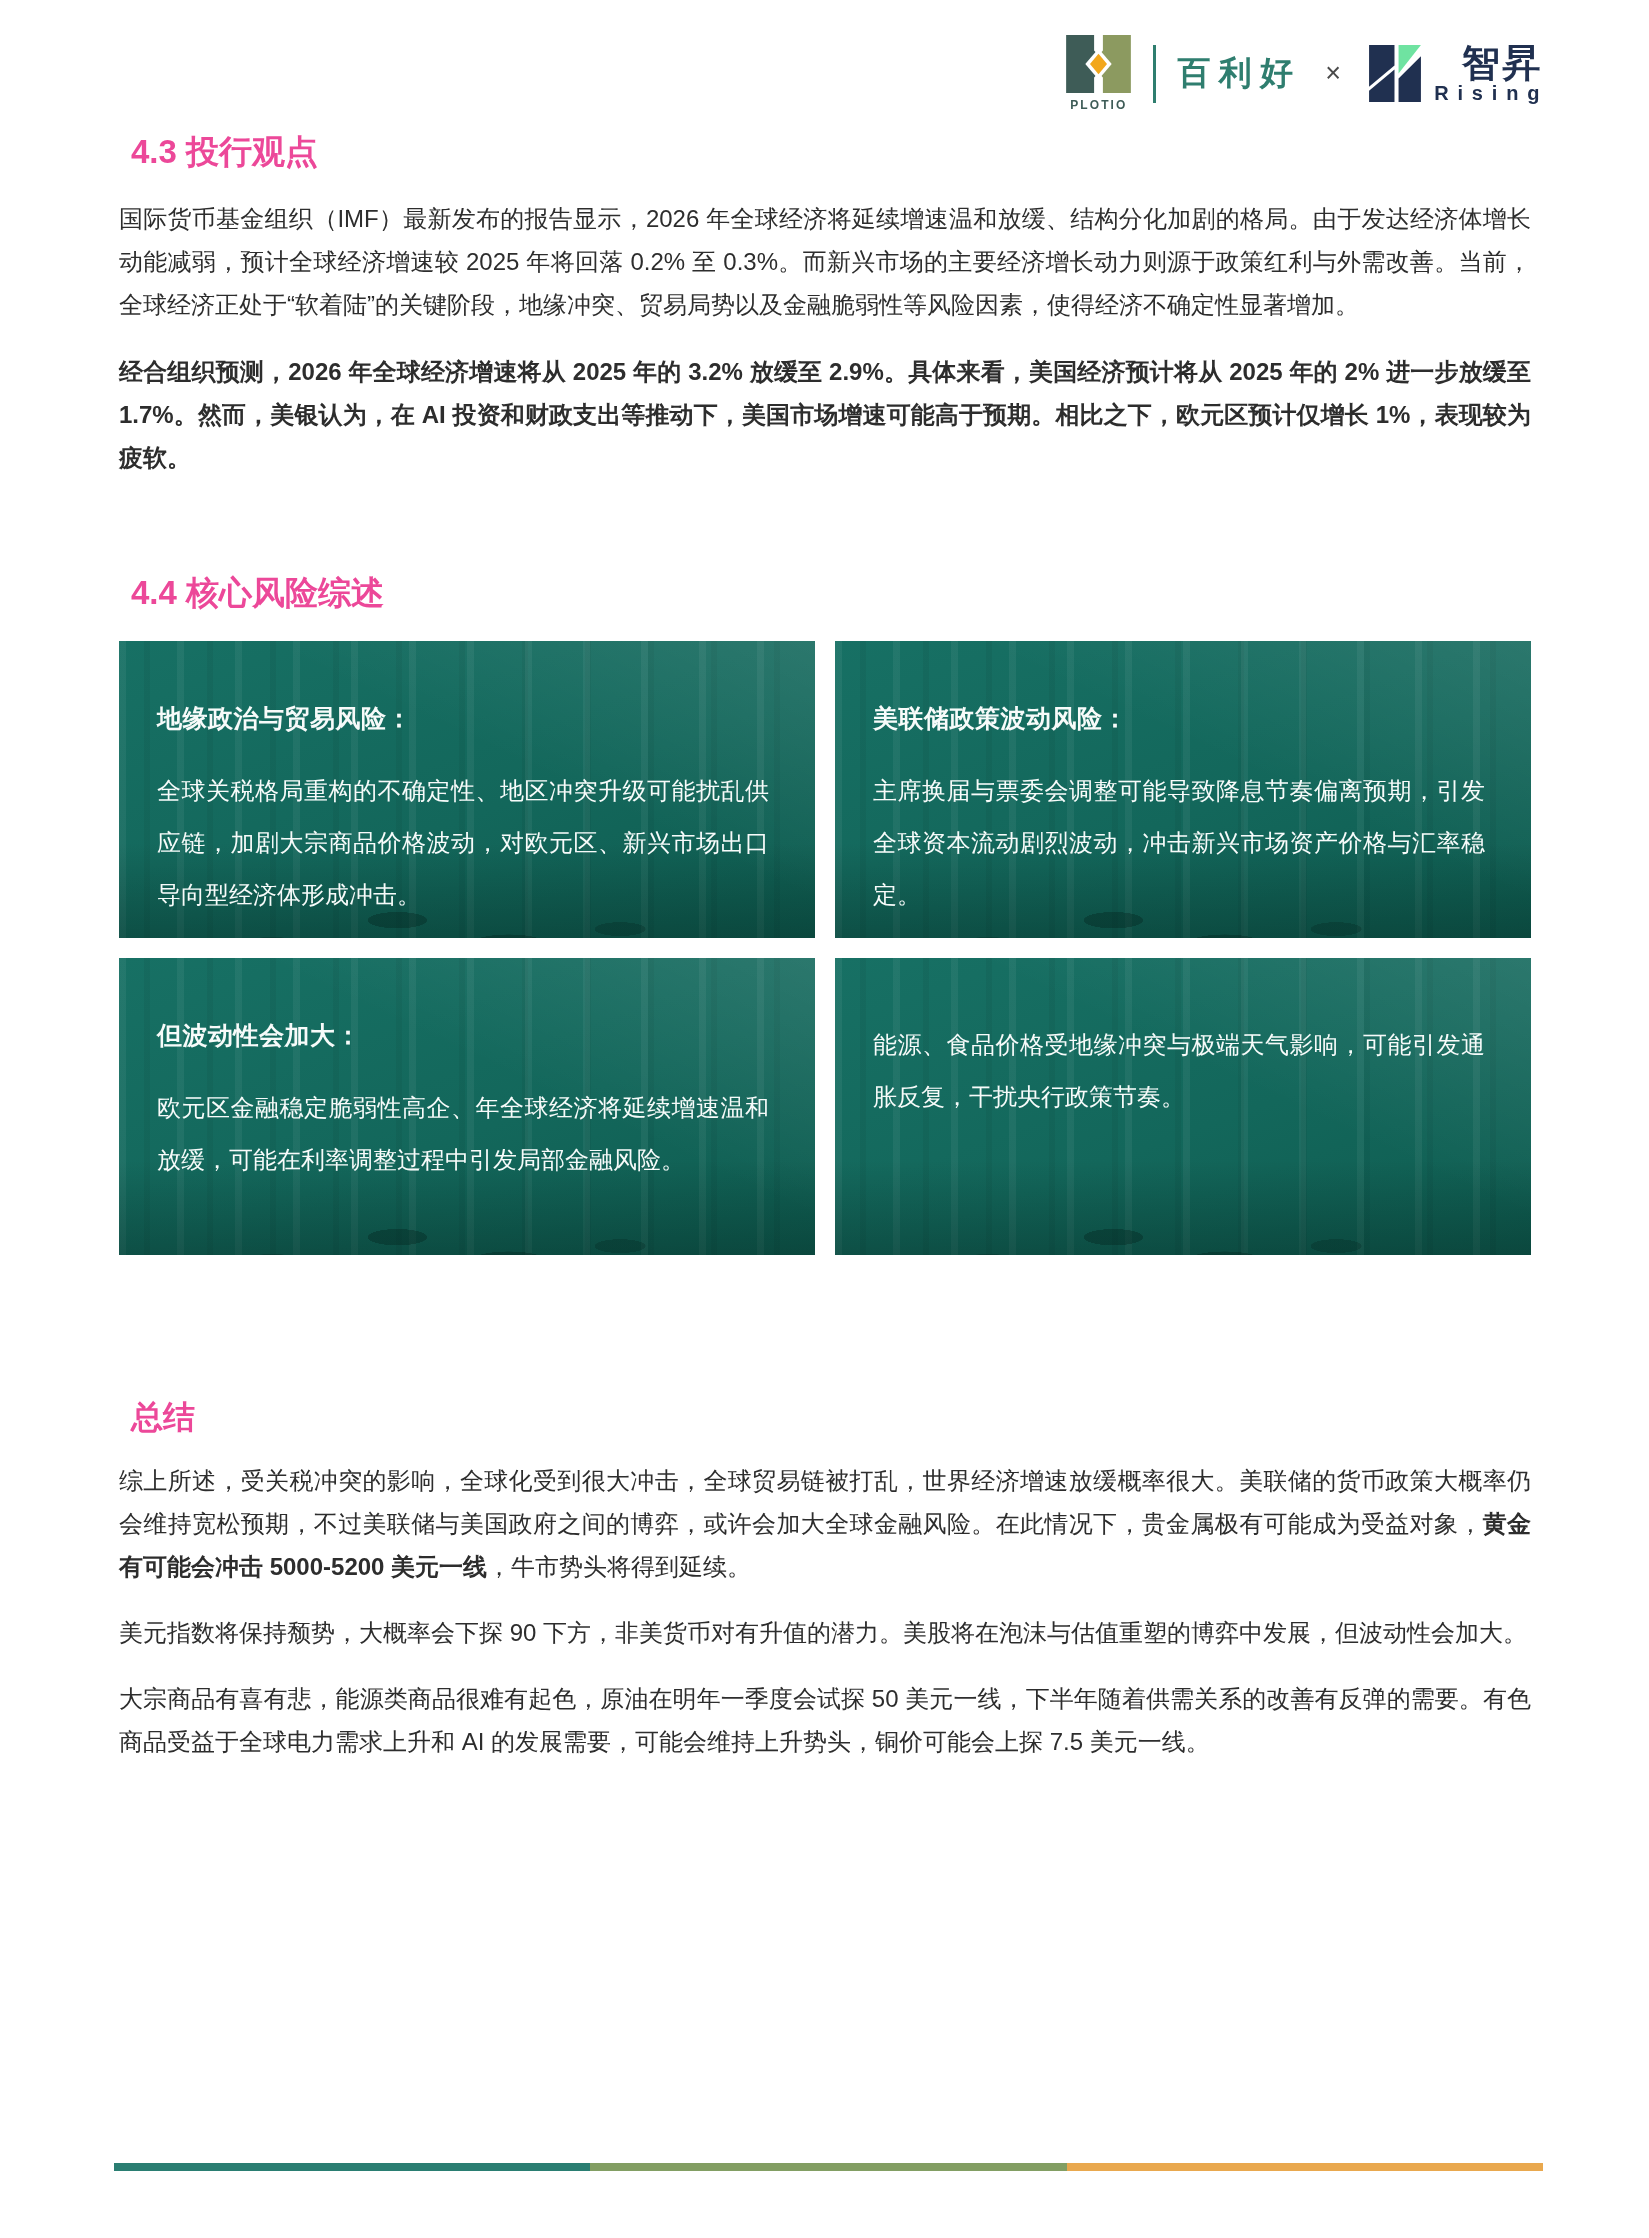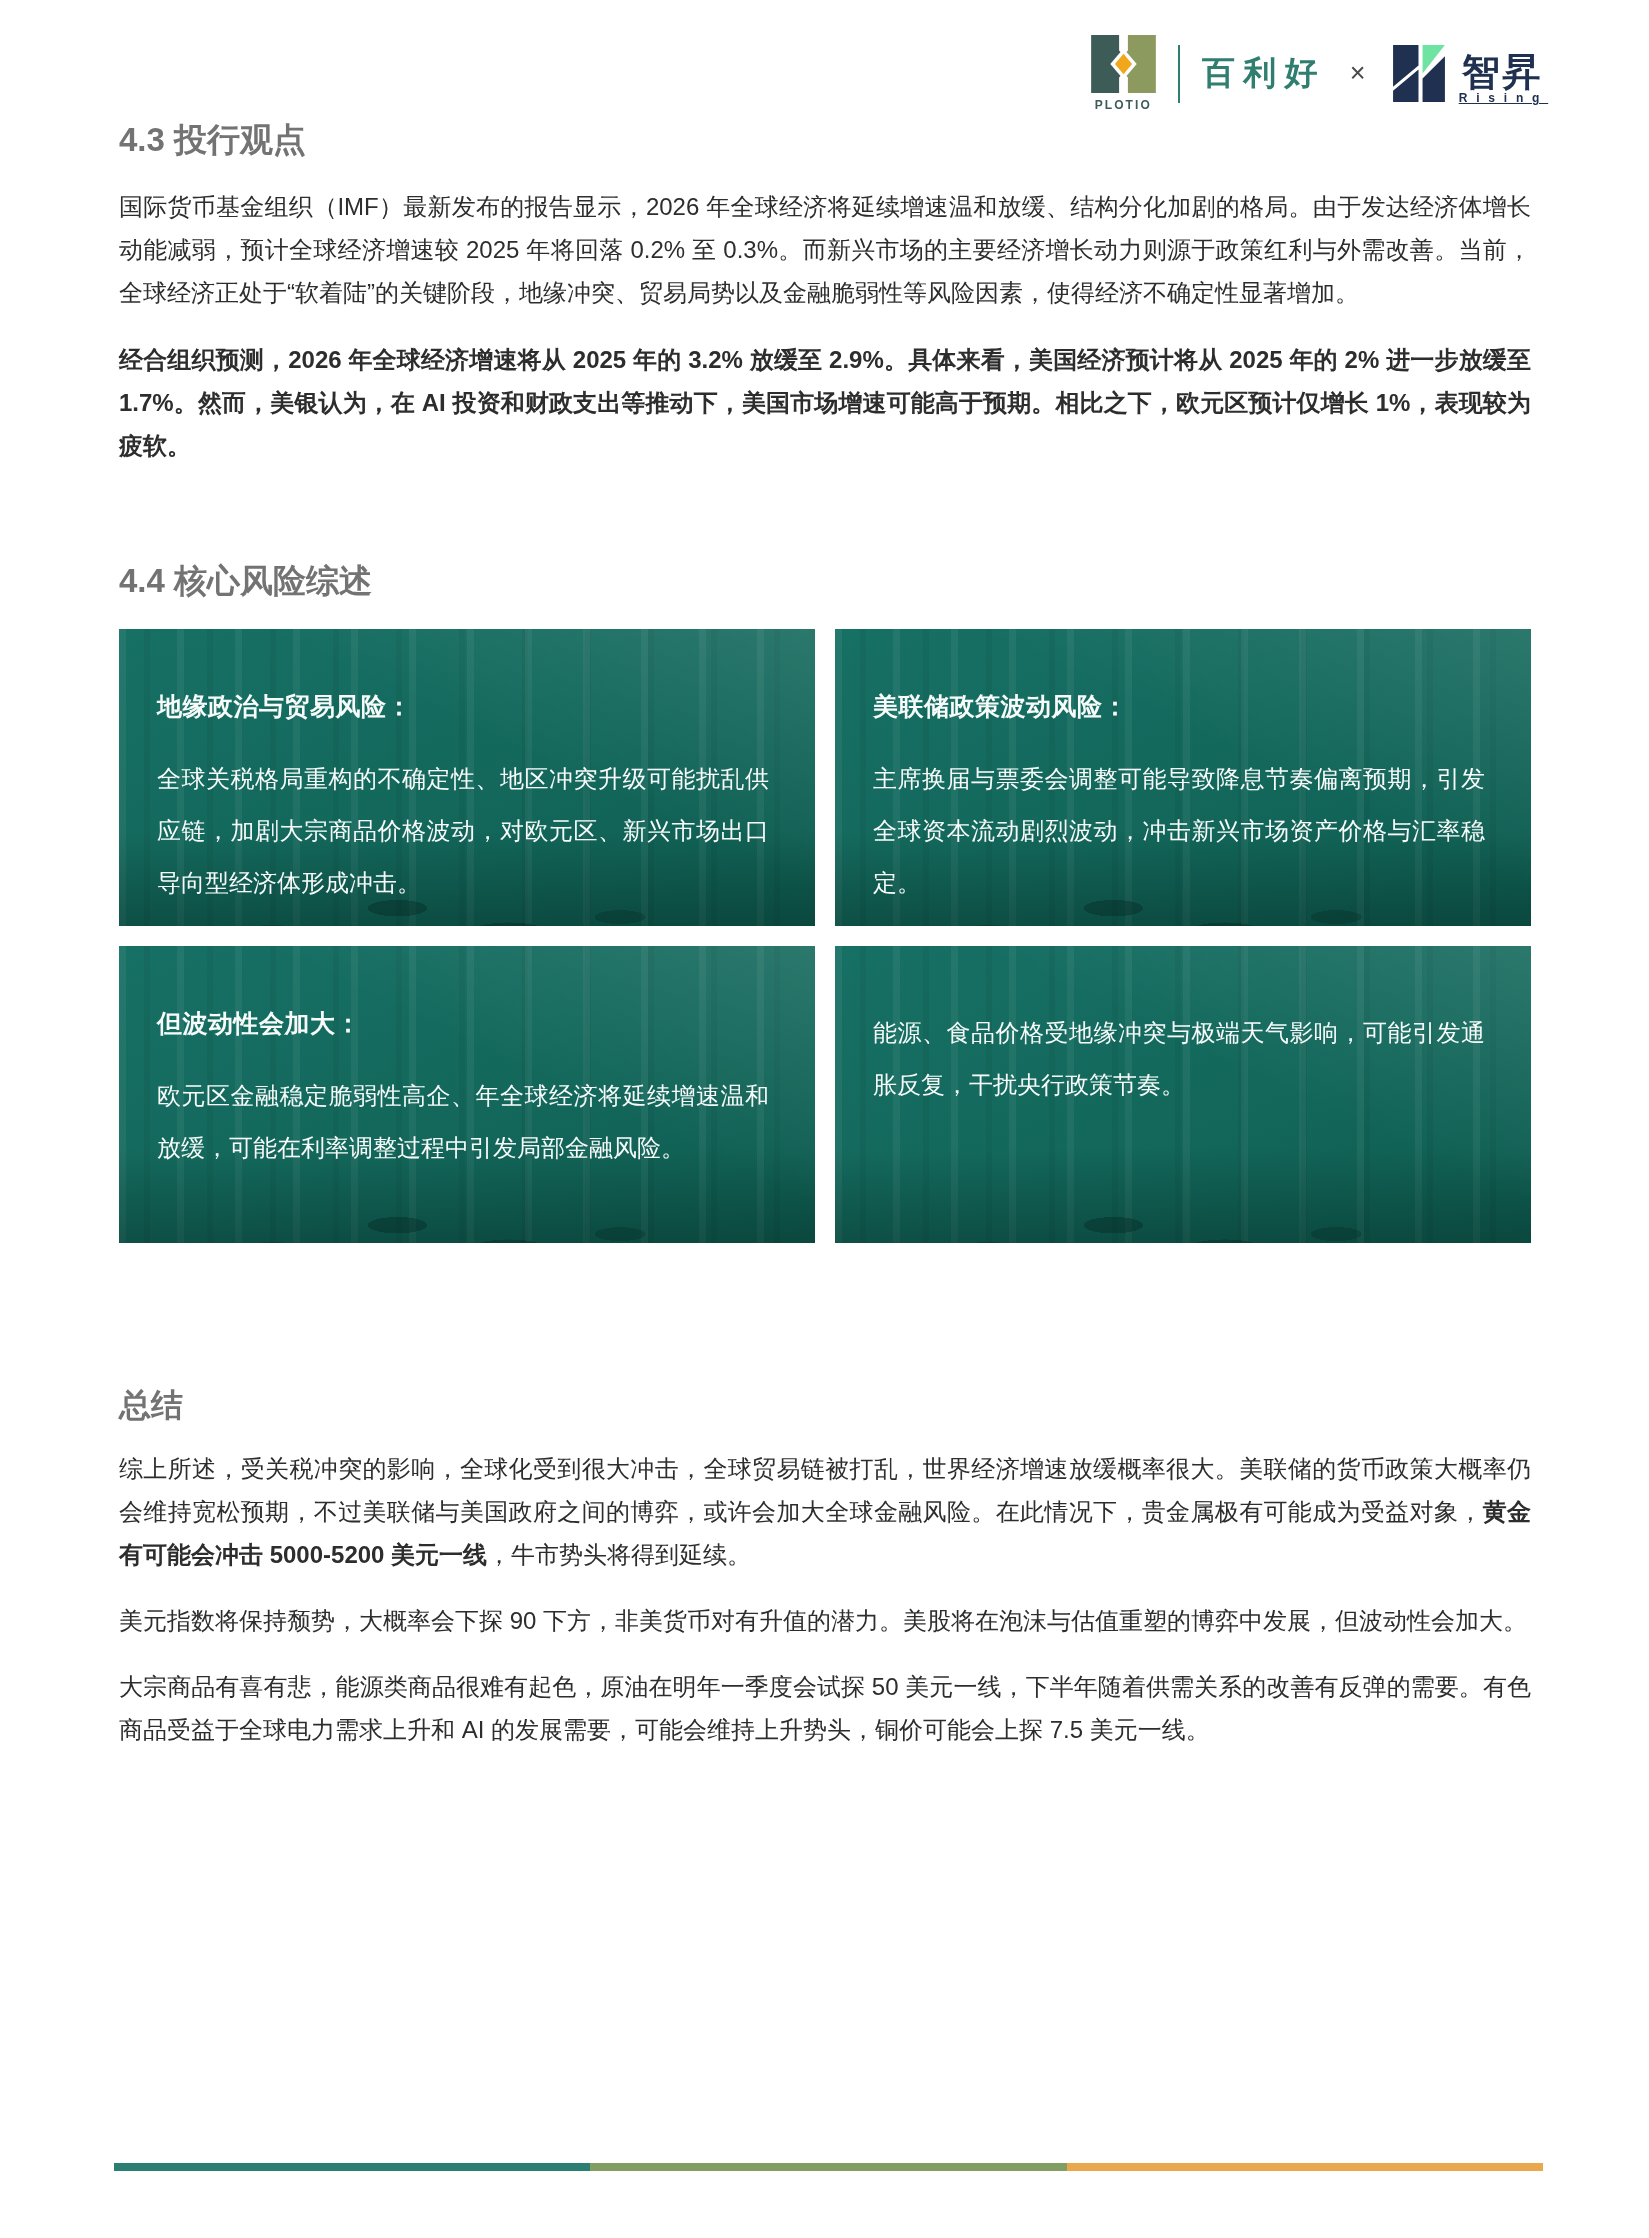--- a/index.html
+++ b/index.html
@@ -13,25 +13,25 @@
   
   .header{position:absolute;top:35px;right:107px;display:flex;align-items:center;gap:13.5px;}
   .plotio{display:flex;flex-direction:column;align-items:center;}
   .plotio-word{font-size:12px;font-weight:700;color:#3e5c57;letter-spacing:2.1px;margin-top:3.1px;}
   .brand-divider{width:2.6px;height:58px;background:#2f7e6f;margin:0 8.3px;}
   .plotio-name{font-size:33px;font-weight:700;color:#2f7e6f;letter-spacing:8.3px;}
   .collab-x{font-size:27px;color:#4a4a4a;margin:0 10.4px;font-weight:400;}
   .rising{display:flex;align-items:flex-end;gap:8.3px;}
   .rising-text{display:flex;flex-direction:column;align-items:flex-end;}
   .rising-name{font-size:38px;font-weight:700;color:#203050;letter-spacing:2.6px;line-height:1;}
-  .rising-sub{font-size:12px;font-weight:700;color:#203050;letter-spacing:8.8px;margin-top:0;margin-right:-5.2px;text-decoration:underline;}
+  .rising-sub{font-size:20px;font-weight:700;color:#203050;letter-spacing:8.8px;margin-top:0;margin-right:-5.2px;}
 
   
   .content{padding:122px 119px 0 119px;}
-  .h-section{font-size:33px;font-weight:700;color:#737373;line-height:1.1;margin:0;}
+  .h-section{font-size:33px;font-weight:700;color:#ec4899;line-height:1.1;margin:12px;}
   .h-44{margin-top:96px;}
   .h-sum{margin-top:145px;font-size:32px;}
   .para{font-size:24px;line-height:43px;text-align:justify;margin:27px 0 0 0;color:#2d2d2d;}
   .para.bold{font-weight:700;margin-top:23.4px;}
   .sum-para{margin-top:23.4px;}
   .sum-para:first-of-type{margin-top:30px;}
   .inline-bold{font-weight:700;}
 
   
   .cards{display:grid;grid-template-columns:1fr 1fr;column-gap:44px;row-gap:36px;margin-top:30px;gap:20px;}

